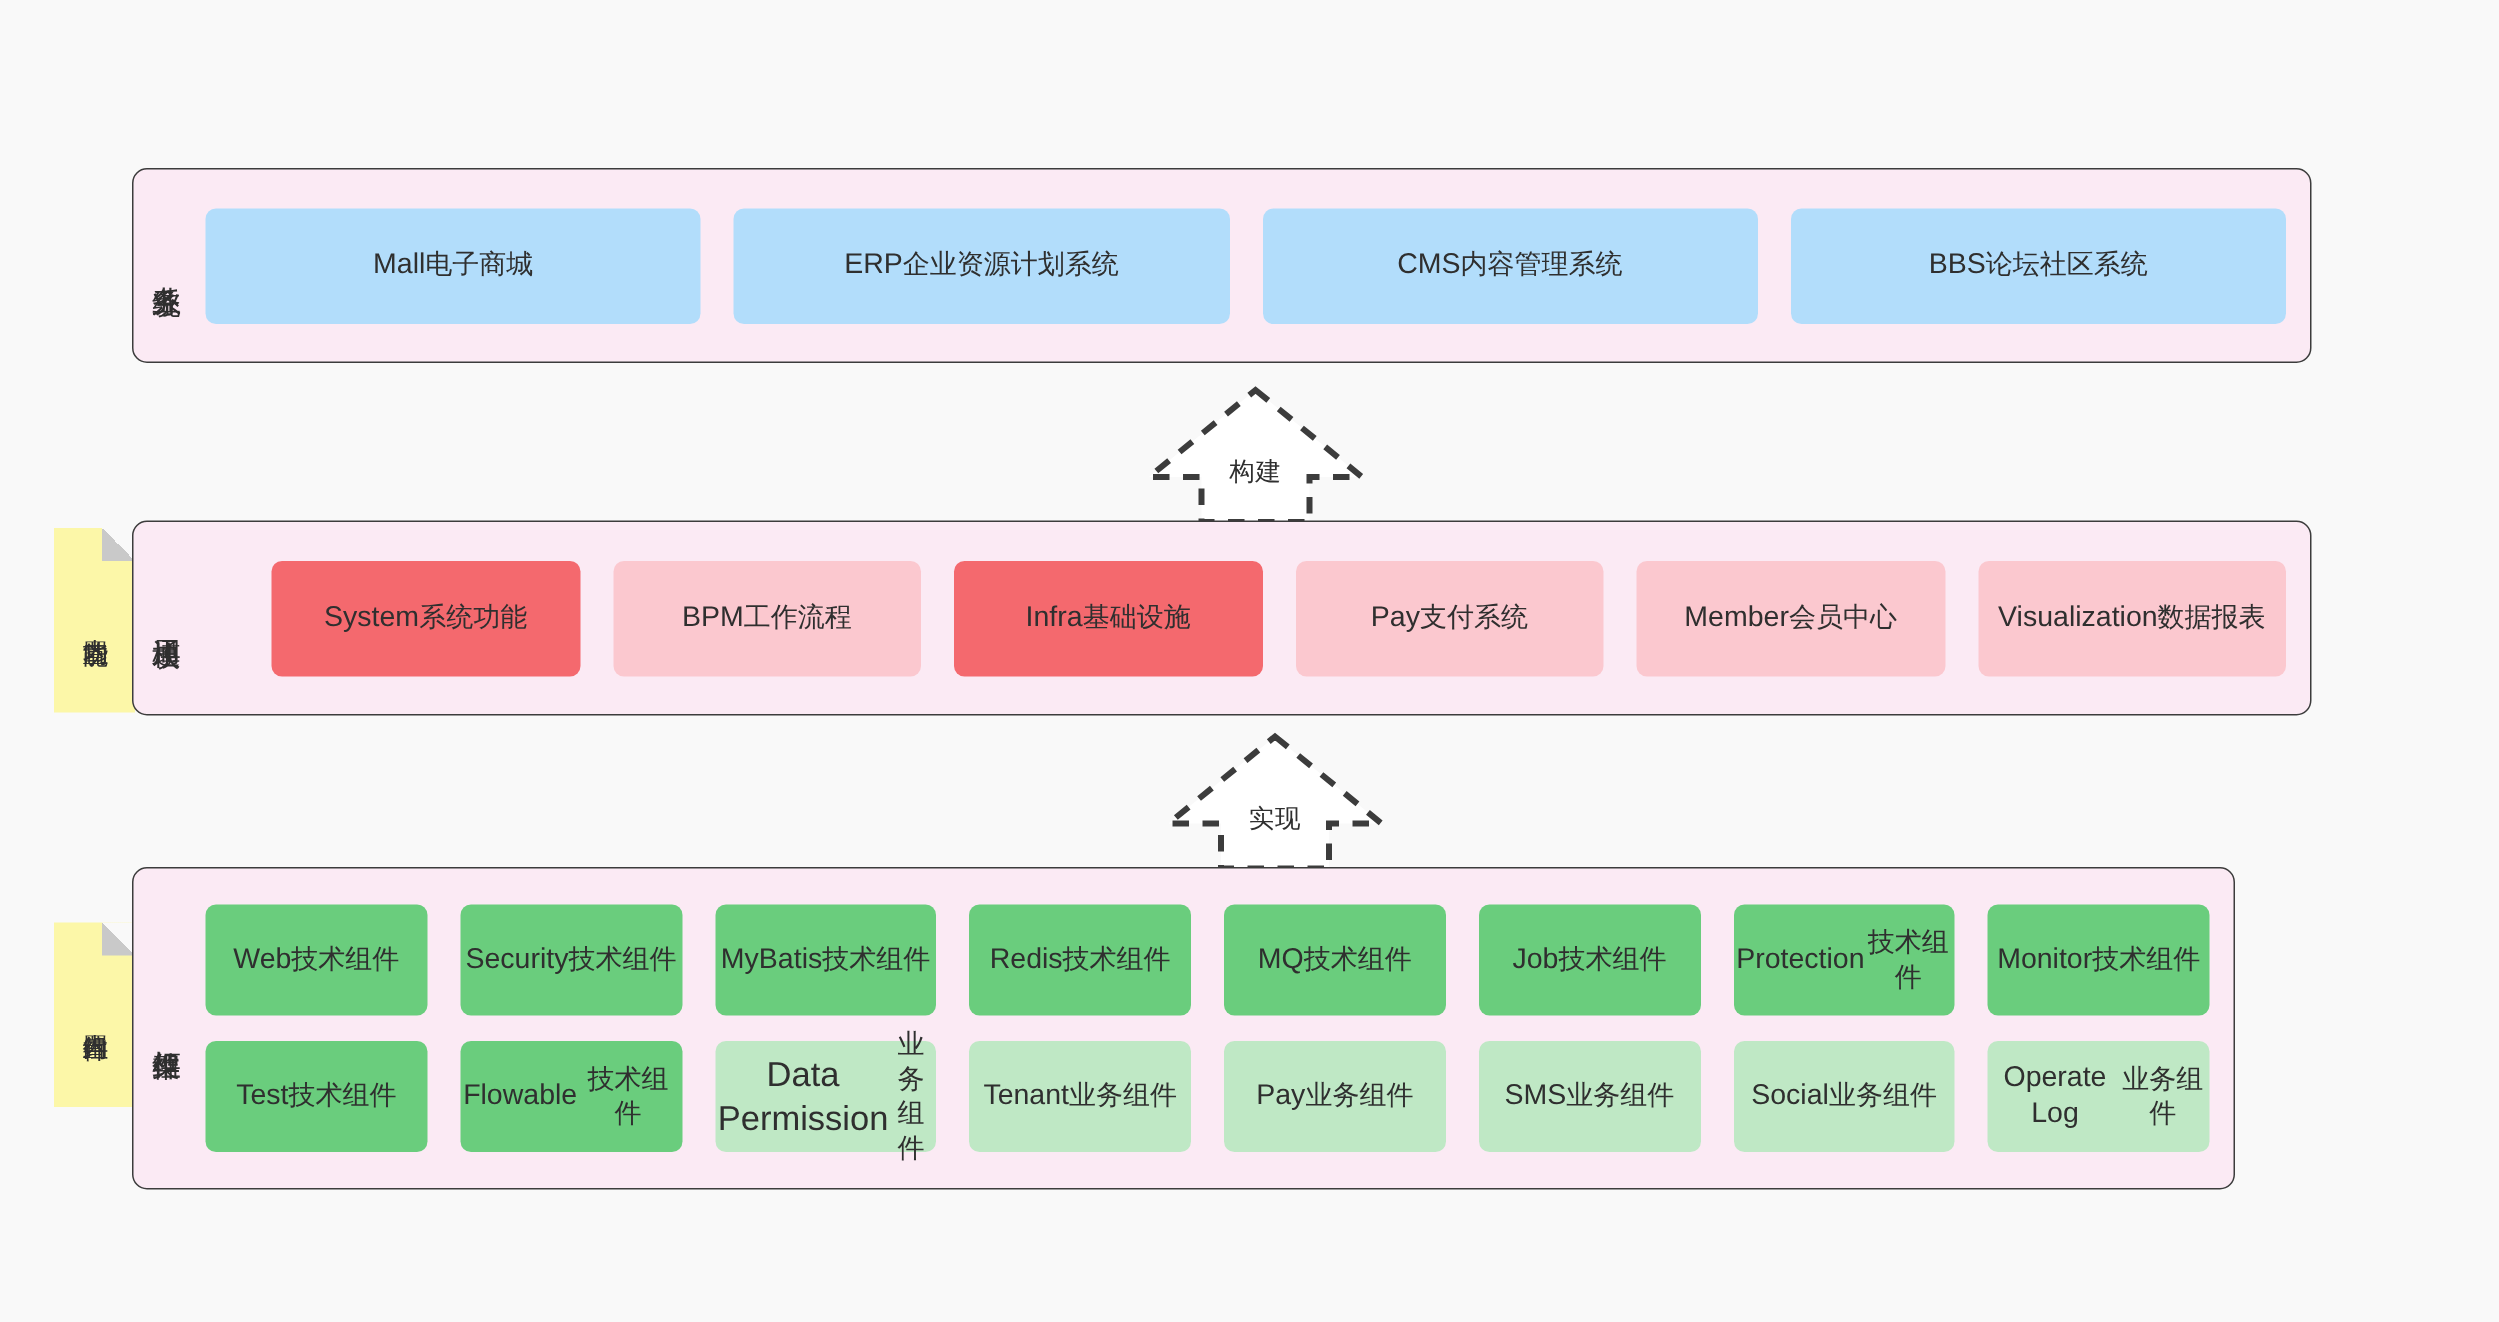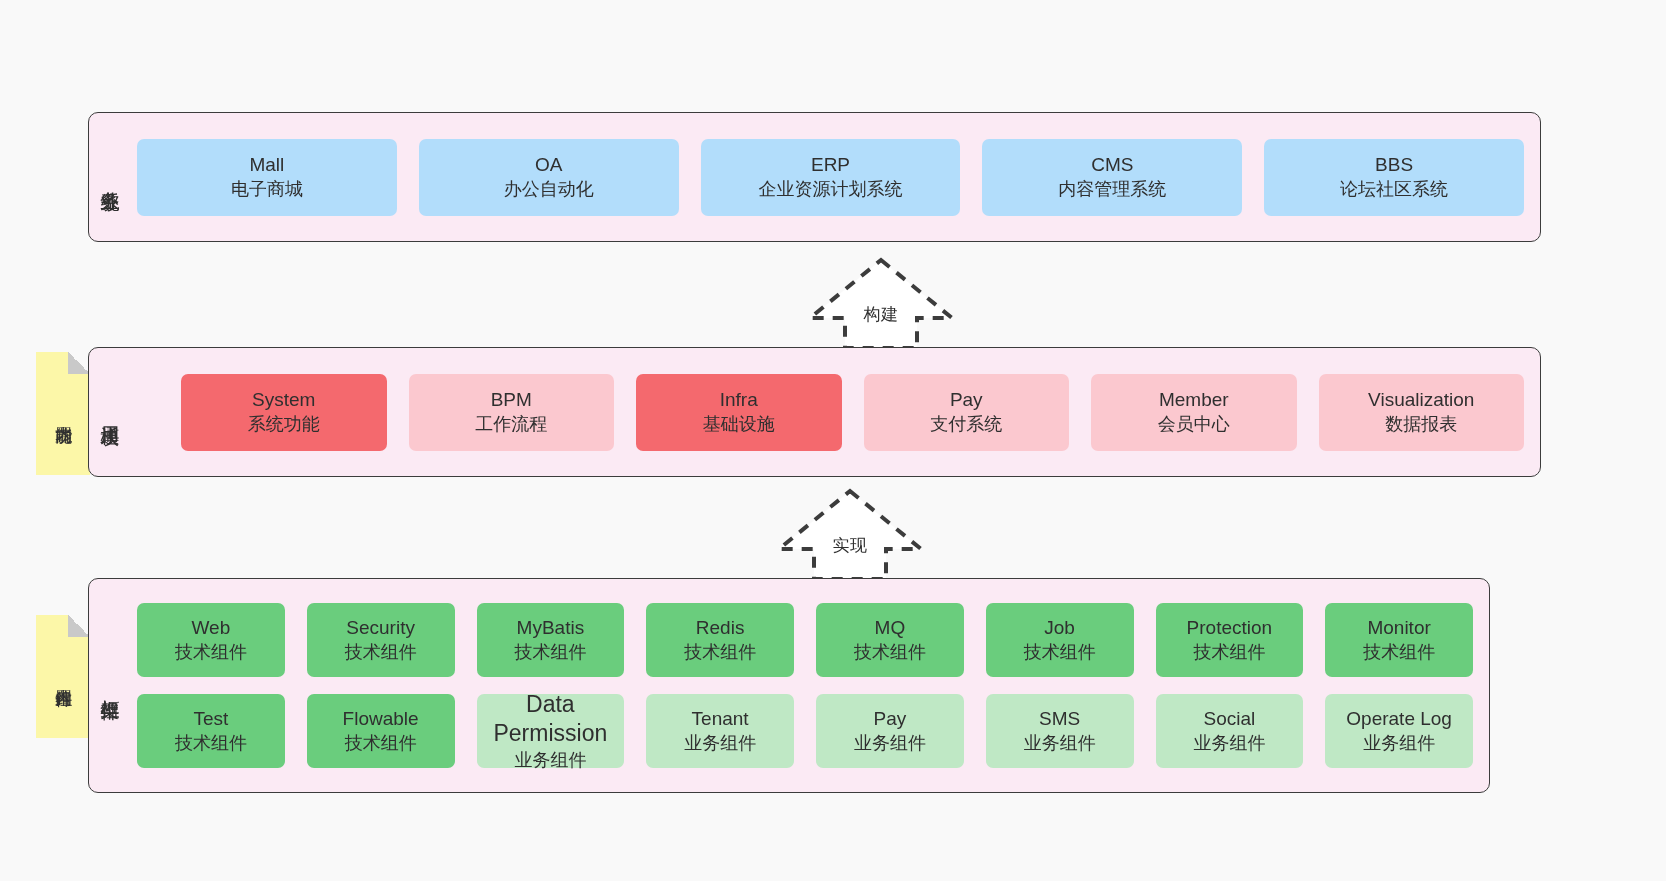--- a/index.html
+++ b/index.html
@@ -62,21 +62,20 @@
     gap: 22px;
     align-items: stretch;
   }
 
   
   .card {
     flex: 1 1 0;
     box-sizing: border-box;
     border-radius: 7px;
     display: flex;
-    flex-direction: column;
     align-items: center;
     justify-content: center;
     text-align: center;
     line-height: 1.28;
     color: #2f2f2f;
     padding: 4px 2px;
   }
   .card .en { font-size: 19px; }
   .card .cn { font-size: 18px; }
   .card.three-line .en { font-size: 23px; }
@@ -137,41 +136,37 @@
     position: absolute;
     left: 0;
     right: 0;
     bottom: 25px;
     text-align: center;
     font-size: 17px;
     color: #2f2f2f;
     letter-spacing: 0.5px;
     user-select: none;
   }
-  #arrow-build    { left: 806px; top: 256px; }
+  #arrow-build    { left: 762px; top: 256px; }
   #arrow-implement{ left: 775px; top: 487px; }
 </style>
 </head>
 <body>
 
 <div class="canvas">
 
   <div class="layer" id="layer-business">
     <div class="layer-title">业务系统</div>
     <div class="layer-body">
       <div class="row">
         <div class="card blue">
           <span class="en">Mall</span>
           <span class="cn">电子商城</span>
         </div>
         <div class="card blue">
-          <span class="en">OA</span>
-          <span class="cn">办公自动化</span>
-        </div>
-        <div class="card blue">
           <span class="en">ERP</span>
           <span class="cn">企业资源计划系统</span>
         </div>
         <div class="card blue">
           <span class="en">CMS</span>
           <span class="cn">内容管理系统</span>
         </div>
         <div class="card blue">
           <span class="en">BBS</span>
           <span class="cn">论坛社区系统</span>

